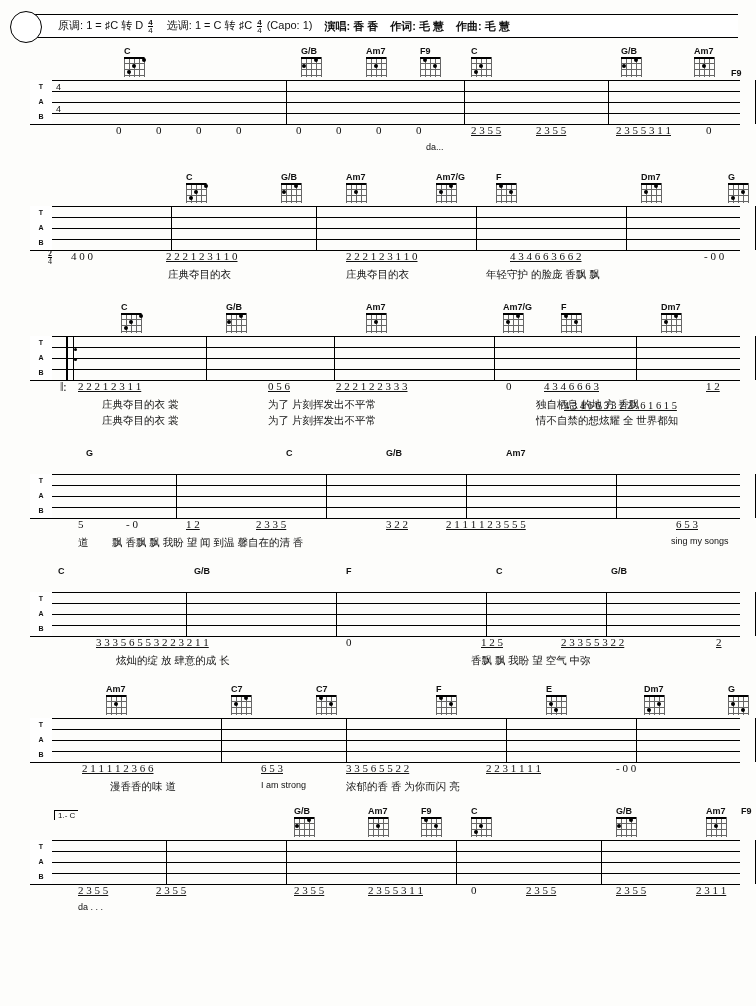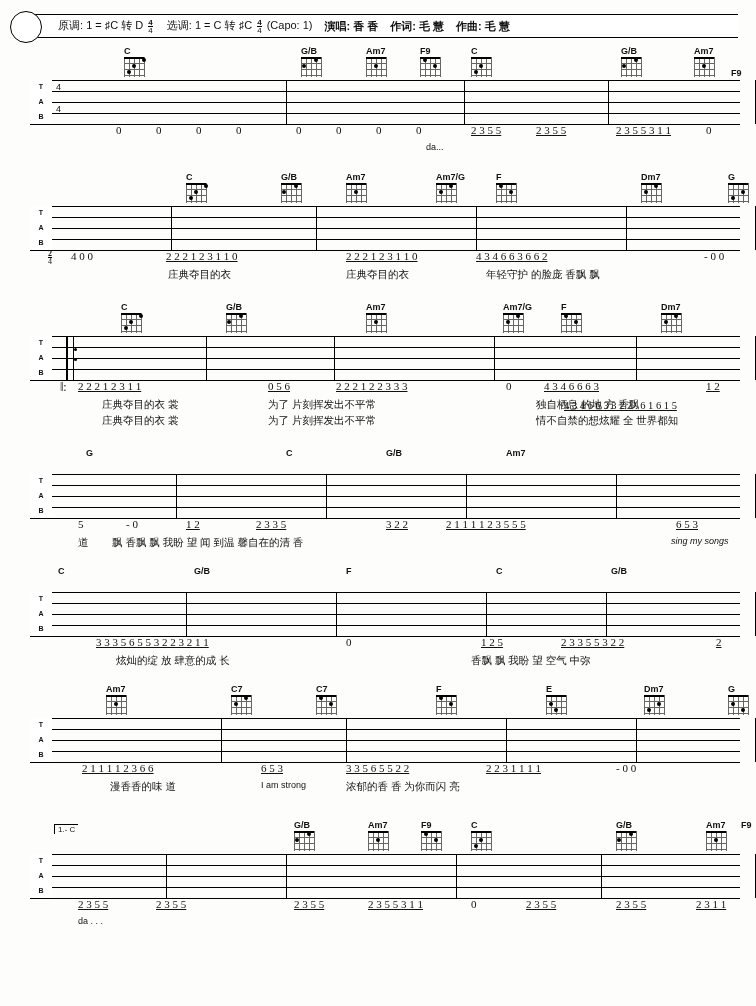--- a/index.html
+++ b/index.html
@@ -67,21 +67,21 @@
   .grid .v{position:absolute;top:0;bottom:0;width:1px;background:#666;}
   .grid .h{position:absolute;left:0;right:0;height:1px;background:#666;}
   .grid .dot{position:absolute;width:4px;height:4px;border-radius:50%;background:#000;}
 
   .notes{position:absolute;left:0;right:0;top:78px;height:20px;font-size:11px;}
   .n{position:absolute;white-space:nowrap;font-family:"Liberation Serif",serif;}
   .u{text-decoration:underline;}
   .lyr{position:absolute;left:0;right:0;top:96px;font-size:10.5px;}
   .ly{position:absolute;white-space:nowrap;}
   .small{font-size:9px;}
-  .ital{font-style:italic;}
+  .ital{}
   .repeat{position:absolute;top:34px;height:44px;width:5px;border-left:2px solid #000;border-right:1px solid #000;}
   .repeat:after{content:"";position:absolute;left:6px;top:12px;width:3px;height:3px;border-radius:50%;background:#000;box-shadow:0 10px 0 #000;}
   .ending{position:absolute;font-size:8px;border-left:1px solid #000;border-top:1px solid #000;padding:0 3px;height:9px;}
 </style>
 </head>
 <body>
 
 <div class="page">
 
 
@@ -362,21 +362,21 @@
     <div class="barline" style="left:155px"></div>
     <div class="barline" style="left:300px"></div>
     <div class="barline" style="left:460px"></div>
     <div class="barline" style="left:610px"></div>
     <div class="barline" style="left:739px"></div>
     <div class="notes">
       <span class="n" style="left:30px;font-size:10px;"><span class="frac" style="line-height:7px;"><b>2</b><i>4</i></span></span>
       <span class="n" style="left:55px">4 0 0</span>
       <span class="n u" style="left:150px">2 2 2 1 2 3 1 1 0</span>
       <span class="n u" style="left:330px">2 2 2 1 2 3 1 1 0</span>
-      <span class="n u" style="left:460px">4 3 4 6 6 3 6 6 2</span>
+      <span class="n u" style="left:494px">4 3 4 6 6 3 6 6 2</span>
       <span class="n" style="left:688px">- 0 0</span>
     </div>
     <div class="lyr">
       <span class="ly" style="left:152px">庄典夺目的衣</span>
       <span class="ly" style="left:330px">庄典夺目的衣</span>
       <span class="ly" style="left:470px">年轻守护 的脸庞 香飘 飘</span>
     </div>
   </div>
 
   <div class="system" style="margin-top:22px;height:122px;">
@@ -710,21 +710,21 @@
       <span class="n u" style="left:470px">2 2 3 1 1 1 1</span>
       <span class="n" style="left:600px">- 0 0</span>
     </div>
     <div class="lyr">
       <span class="ly" style="left:94px">漫香香的味 道</span>
       <span class="ly small" style="left:245px">I am strong</span>
       <span class="ly" style="left:330px">浓郁的香 香 为你而闪 亮</span>
     </div>
   </div>
 
-  <div class="system" style="margin-top:28px;">
+  <div class="system" style="margin-top:14px;">
     <div class="chordrow">
       <div class="ending" style="left:38px;top:4px;">1.- C</div>
       <div class="chord" style="left:278px;">G/B</div>
       <div class="grid" style="left:278px;">
         <div class="v" style="left:0"></div>
           <div class="v" style="left:5px"></div>
           <div class="v" style="left:10px"></div>
           <div class="v" style="left:15px"></div>
           <div class="v" style="left:20px"></div>
         <div class="h" style="top:0;height:2px;background:#000"></div>

